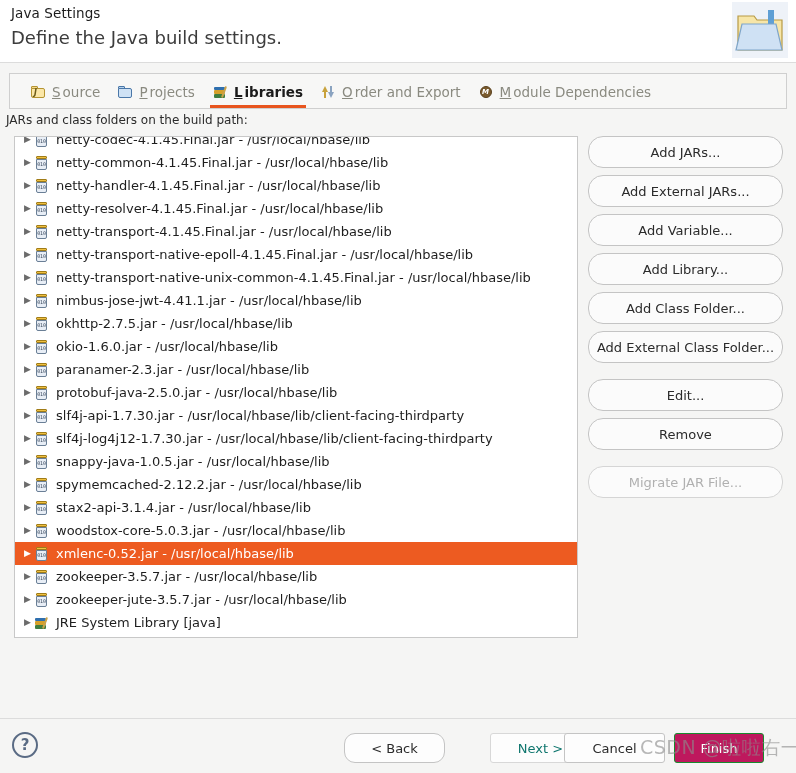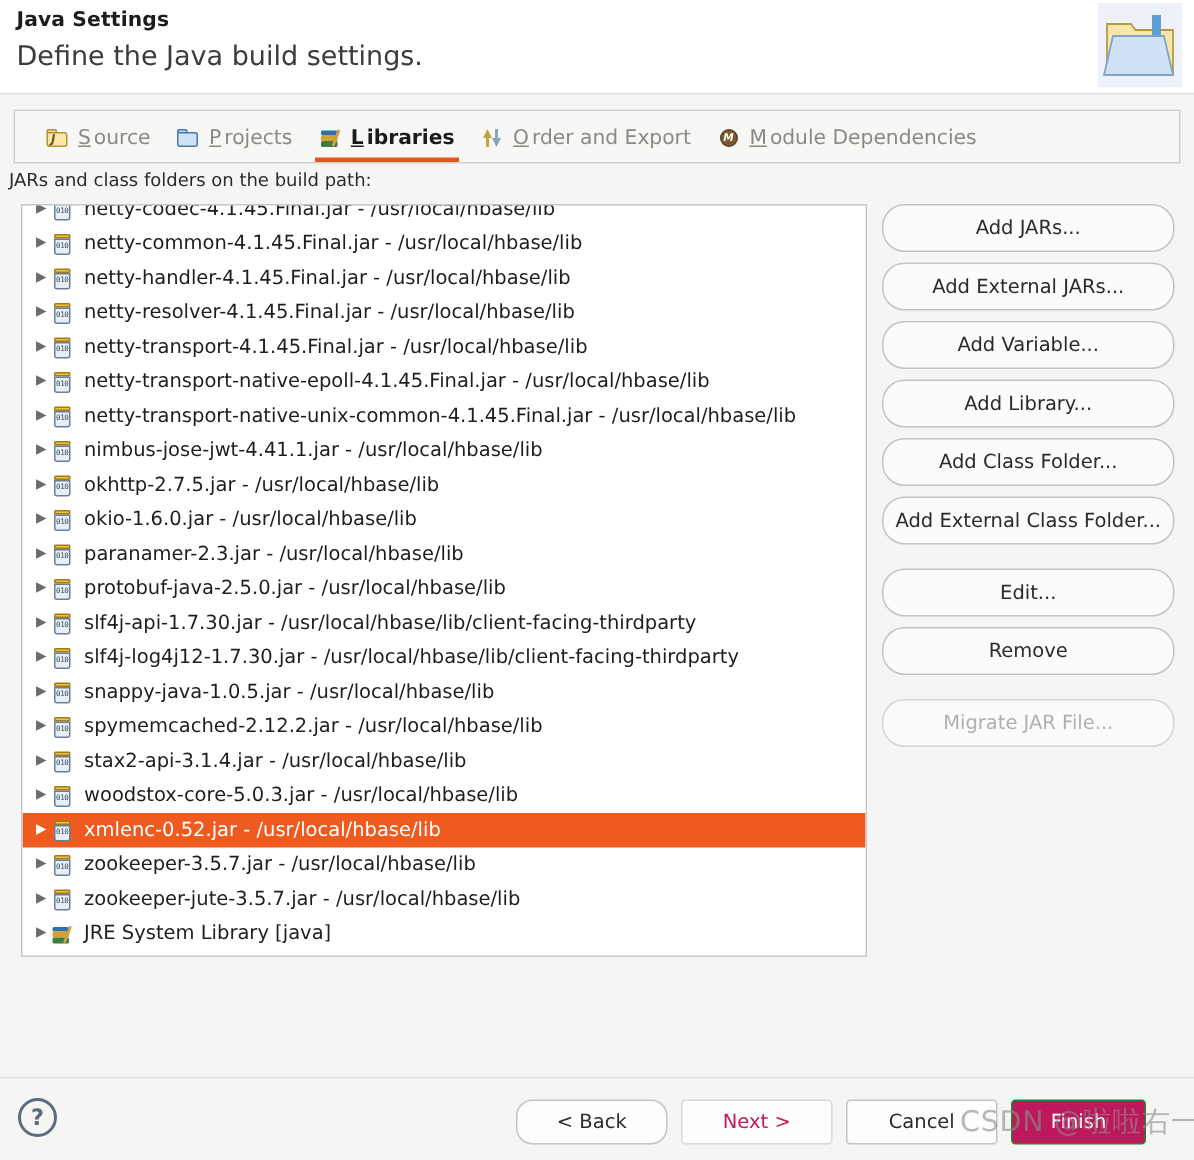--- a/index.html
+++ b/index.html
@@ -23,21 +23,21 @@
     left: 0; top: 0;
     width: 796px; height: 63px;
     background: #ffffff;
     border-bottom: 1px solid #dcdcdc;
     box-sizing: border-box;
   }
   .header-title {
     position: absolute;
     left: 11px; top: 5px;
     font-size: 13.5px;
-    font-weight: bold;
+    font-weight: normal;
     color: #1c1c1c;
     letter-spacing: .1px;
   }
   .header-sub {
     position: absolute;
     left: 11px; top: 27px;
     font-size: 18px;
     color: #3c3c3c;
   }
   .header-icon {
@@ -314,21 +314,21 @@
     background: #fdfdfd;
     border: 1px solid #c4c4c4;
     border-radius: 3px;
     font-family: "DejaVu Sans", "Liberation Sans", sans-serif;
     font-size: 13px;
     color: #2b2b2b;
     cursor: default;
     box-sizing: border-box;
     padding: 0;
   }
-  .fbtn.disabled { color: #be185d; border-color: #d8d8d8; }
+  .fbtn.disabled { color: #0f766e; border-color: #d8d8d8; margin-left: 36px; }
   #btn-back   { left: 344px; border-radius: 11px; }
   #btn-next   { left: 454px; }
   #btn-cancel { left: 564px; }
   #btn-finish {
     left: 674px;
     width: 90px;
     background: #be185d;
     border: 1px solid #188a2e;
     color: #ffffff;
   }

